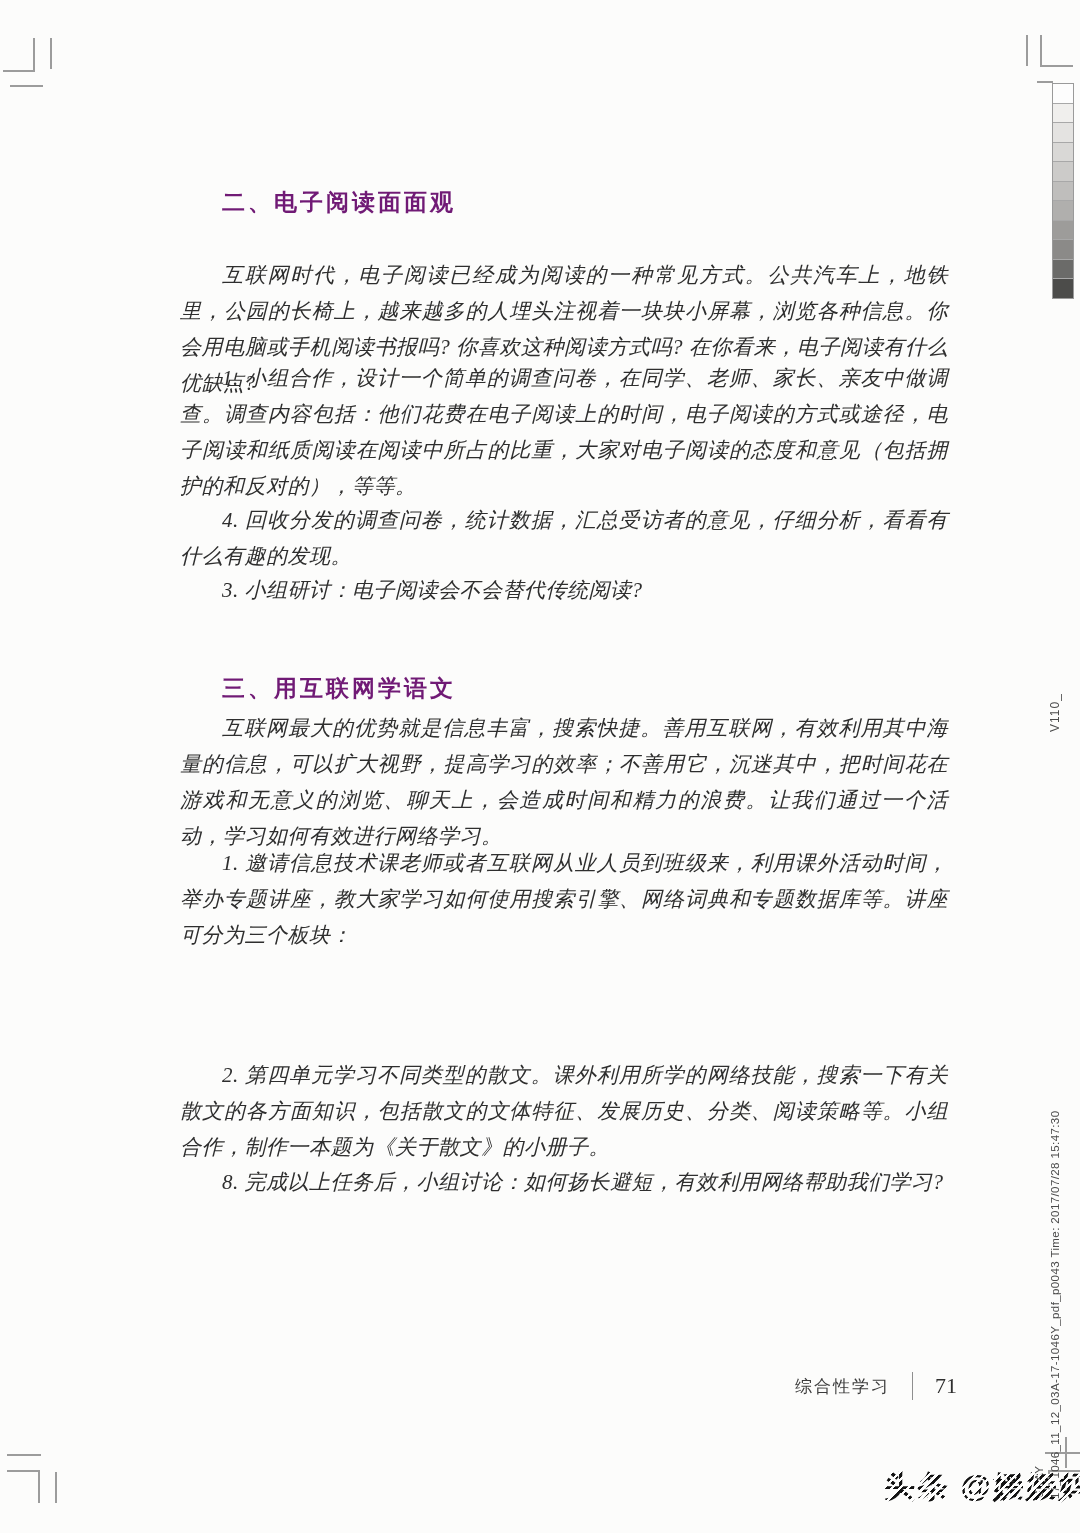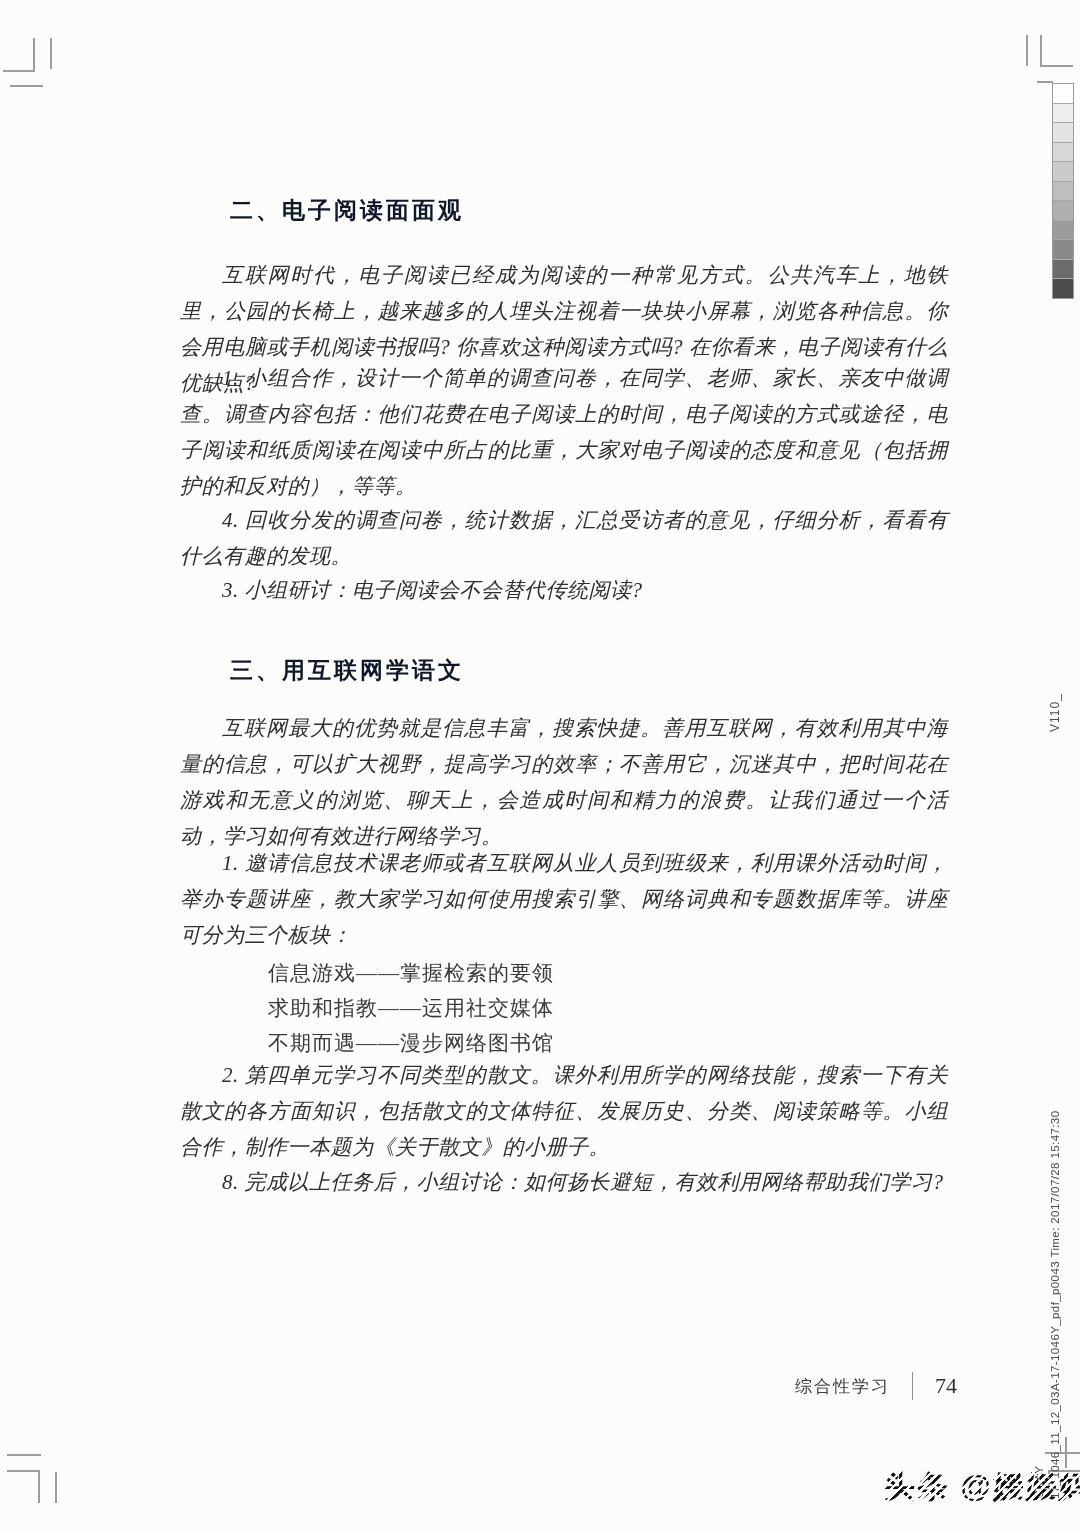--- a/index.html
+++ b/index.html
@@ -12,23 +12,23 @@
   
   .col{
     position:absolute;left:180px;width:768px;
     font-size:21px;line-height:36px;text-align:justify;
     letter-spacing:0.5px;
     font-style:italic;
   }
   .para{text-indent:2em;}
   
   .sec{
-    position:absolute;left:222px;margin:8px;
+    position:absolute;left:222px;margin:0;
     font-size:23px;line-height:34px;font-weight:700;
-    letter-spacing:3px;color:#0f172a;
+    letter-spacing:3px;color:#701a75;
   }
   
   .kai{
     position:absolute;left:268px;
     font-size:21px;line-height:35px;color:#3a3a3a;letter-spacing:1px;
   }
   
   .footer{
     position:absolute;left:795px;top:1372px;
     display:flex;align-items:center;text-align:center;
@@ -108,40 +108,35 @@
   <h2 class="sec" style="top:186px">二、电子阅读面面观</h2>
 
   <div class="col para" style="top:257px">互联网时代，电子阅读已经成为阅读的一种常见方式。公共汽车上，地铁里，公园的长椅上，越来越多的人埋头注视着一块块小屏幕，浏览各种信息。你会用电脑或手机阅读书报吗? 你喜欢这种阅读方式吗? 在你看来，电子阅读有什么优缺点?</div>
 
   <div class="col para" style="top:360px">1. 小组合作，设计一个简单的调查问卷，在同学、老师、家长、亲友中做调查。调查内容包括：他们花费在电子阅读上的时间，电子阅读的方式或途径，电子阅读和纸质阅读在阅读中所占的比重，大家对电子阅读的态度和意见（包括拥护的和反对的），等等。</div>
 
   <div class="col para" style="top:502px">4. 回收分发的调查问卷，统计数据，汇总受访者的意见，仔细分析，看看有什么有趣的发现。</div>
 
   <div class="col para" style="top:572px">3. 小组研讨：电子阅读会不会替代传统阅读?</div>
 
-  <h2 class="sec" style="top:646px">三、用互联网学语文</h2>
+  <h2 class="sec" style="top:672px">三、用互联网学语文</h2>
 
   <div class="col para" style="top:710px">互联网最大的优势就是信息丰富，搜索快捷。善用互联网，有效利用其中海量的信息，可以扩大视野，提高学习的效率；不善用它，沉迷其中，把时间花在游戏和无意义的浏览、聊天上，会造成时间和精力的浪费。让我们通过一个活动，学习如何有效进行网络学习。</div>
 
   <div class="col para" style="top:845px">1. 邀请信息技术课老师或者互联网从业人员到班级来，利用课外活动时间，举办专题讲座，教大家学习如何使用搜索引擎、网络词典和专题数据库等。讲座可分为三个板块：</div>
 
-  <div class="kai" style="top:956px">
-    <div>信息游戏——掌握检索的要领</div>
-    <div>求助和指教——运用社交媒体</div>
-    <div>不期而遇——漫步网络图书馆</div>
-  </div>
 
   <div class="col para" style="top:1057px">2. 第四单元学习不同类型的散文。课外利用所学的网络技能，搜索一下有关散文的各方面知识，包括散文的文体特征、发展历史、分类、阅读策略等。小组合作，制作一本题为《关于散文》的小册子。</div>
 
   <div class="col para" style="top:1164px">8. 完成以上任务后，小组讨论：如何扬长避短，有效利用网络帮助我们学习?</div>
 
   <div class="footer">
     <span class="footer-label">综合性学习</span>
     <span class="footer-div"></span>
-    <span class="footer-page">74</span>
+    <span class="footer-page">71</span>
   </div>
 
   <div class="vtext vcode" style="left:1048px;top:732px">V110_</div>
 
   <div class="vtext vslug" style="left:1049px;top:1499px">17_1046_11_12_03A-17-1046Y_pdf_p0043 Time: 2017/07/28 15:47:30</div>
 
   <div class="vtext vslug" style="left:1033px;top:1499px">GRAY</div>
 
   <div class="watermark">头条 @嫒嫒妈</div>
 

